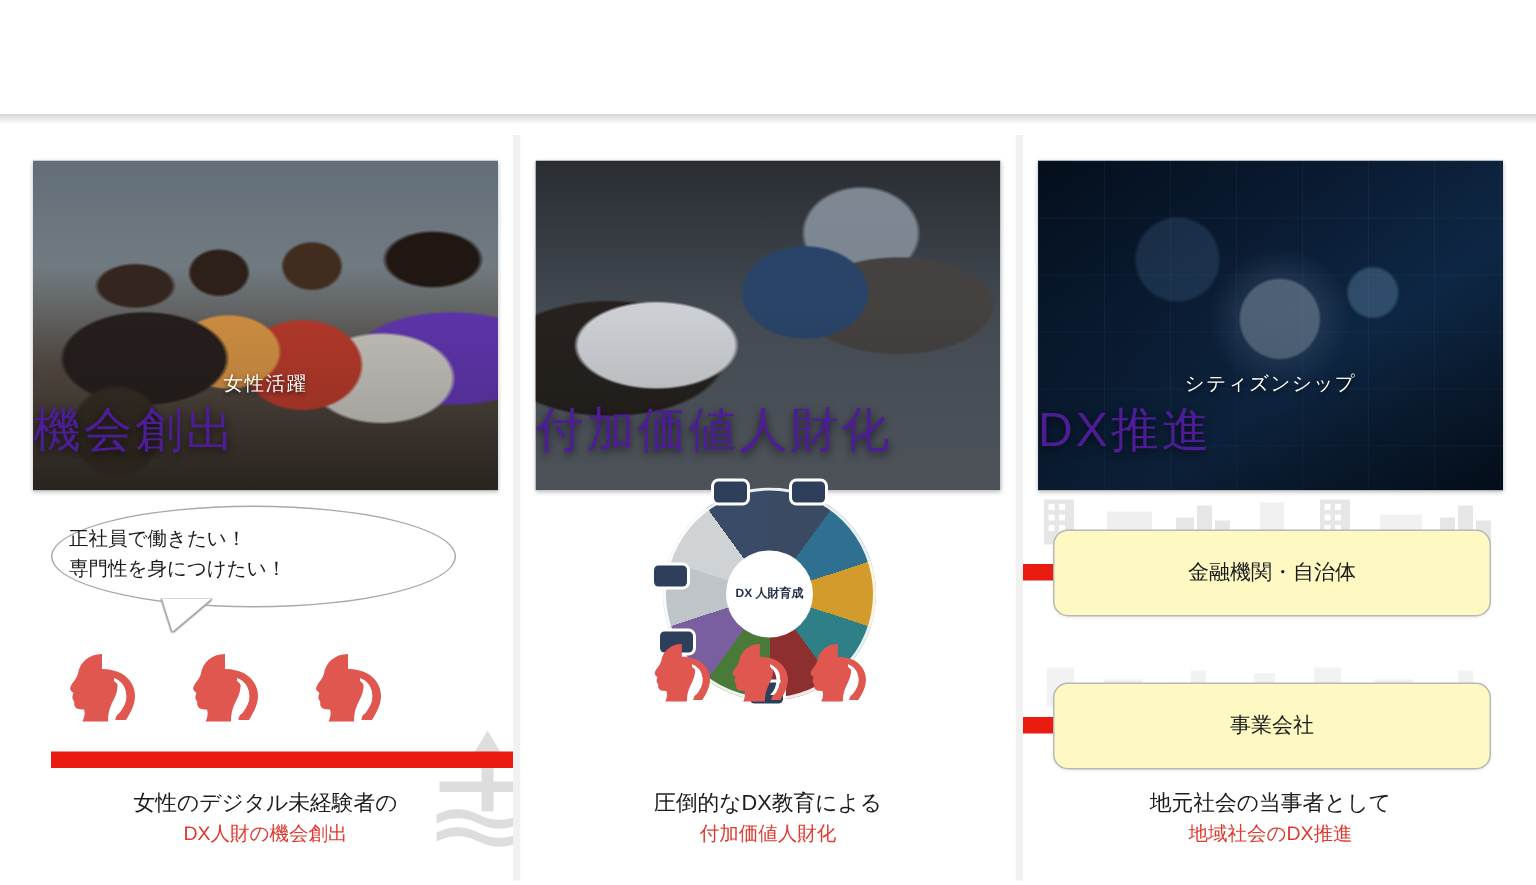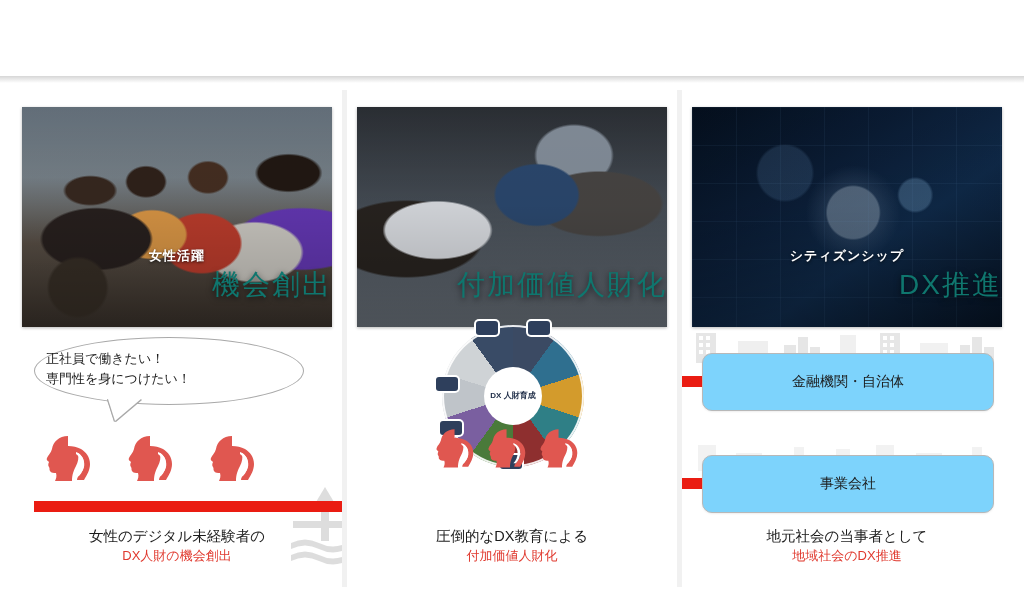--- a/index.html
+++ b/index.html
@@ -39,26 +39,26 @@
   
   .photo{
     position:absolute;left:10px;top:17px;width:310px;height:220px;
     overflow:hidden;box-shadow:0 1px 3px rgba(0,0,0,.28);
   }
   .photo .bg{position:absolute;inset:0;}
   .photo .scrim{position:absolute;inset:0;
     background:linear-gradient(180deg,rgba(0,0,0,.10) 0%,rgba(0,0,0,.12) 45%,rgba(0,0,0,.30) 100%);}
   .photo .sub{
     position:absolute;left:0;right:0;top:140px;text-align:center;
-    color:#ffffff;font-size:13px;font-weight:bold;letter-spacing:1px;
+    color:#ffffff;font-size:13px;font-weight:normal;letter-spacing:1px;
     text-shadow:0 1px 3px rgba(0,0,0,.75);
   }
   .photo .big{
-    position:absolute;left:0;right:0;top:163px;text-align:right;
-    color:#0f766e;font-size:28px;font-weight:400;letter-spacing:2px;line-height:1.05;
+    position:absolute;left:0;right:0;top:163px;text-align:left;
+    color:#4c1d95;font-size:32px;font-weight:400;letter-spacing:2px;line-height:1.05;
     text-shadow:0 2px 6px rgba(0,0,0,.65);
   }
 
   
   .ph1-bg{background:
      radial-gradient(circle at 18% 82%, #3a3128 0 9%, transparent 10%),
      radial-gradient(ellipse at 24% 60%, #2a2220 0 16%, transparent 17%),
      radial-gradient(ellipse at 42% 58%, #e8a04a 0 13%, transparent 14%),
      radial-gradient(ellipse at 58% 62%, #c8402f 0 15%, transparent 16%),
      radial-gradient(ellipse at 75% 66%, #d9d6cf 0 14%, transparent 15%),
@@ -163,21 +163,21 @@
   .wheel-badge{position:absolute;width:22px;height:14px;border-radius:3px;
     background:#2e3f5c;box-shadow:0 0 0 2px #ffffff;}
 
   
   .buildings{position:absolute;left:6px;top:0px;width:318px;height:42px;opacity:.55;}
   .buildings2{position:absolute;left:6px;top:110px;width:318px;height:38px;opacity:.35;}
 
   
   .obox{
     position:absolute;left:20px;width:290px;height:56px;
-    border:1px solid #b8b8b8;border-radius:10px;background:#7dd3fc;
+    border:1px solid #b8b8b8;border-radius:10px;background:#fef9c3;
     display:flex;align-items:center;justify-content:center;
     box-shadow:0 1px 2px rgba(0,0,0,.07);
   }
   .obox span{font-size:14px;color:#1b1b1b;}
   .obox.b1{top:26px;} .obox.b2{top:128px;}
 </style>
 </head>
 <body>
 
 <div id="slide">

